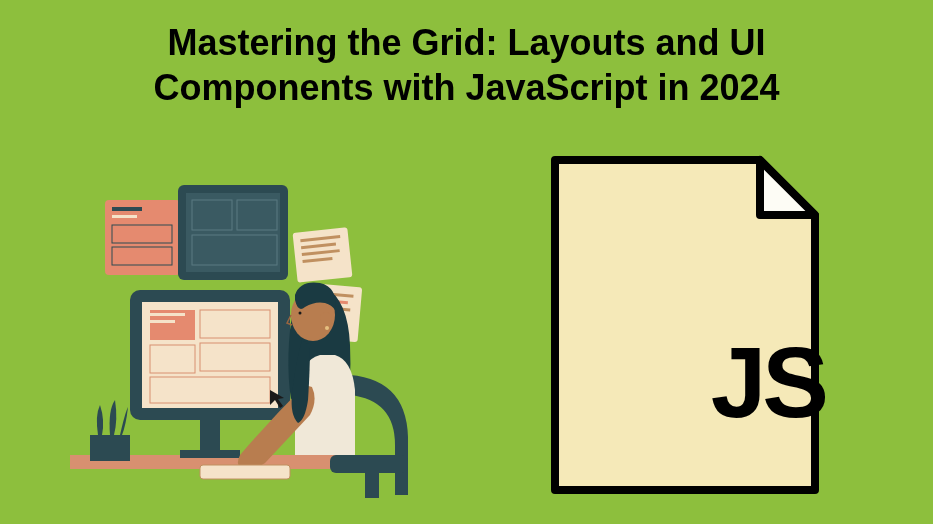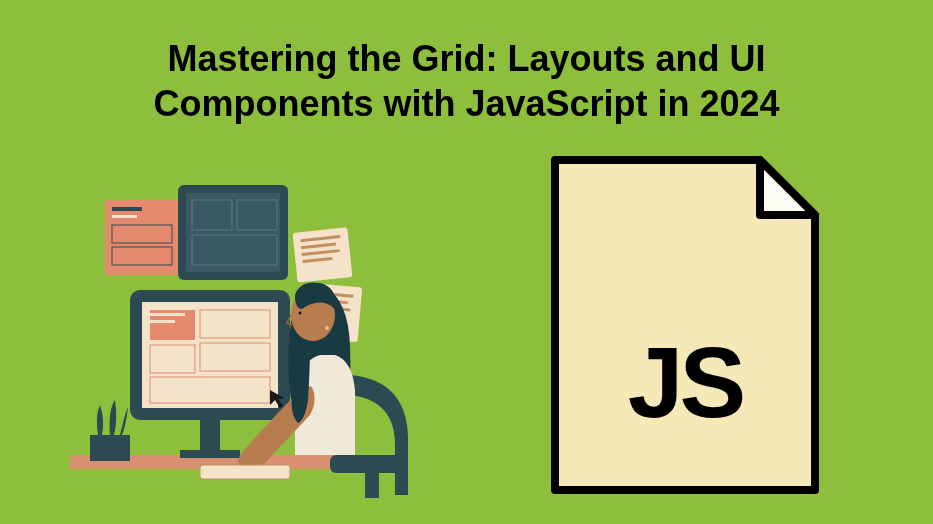--- a/index.html
+++ b/index.html
@@ -19,21 +19,20 @@
       position: absolute;
       top: 20px;
       left: 50%;
       transform: translateX(-50%);
       width: 780px;
       text-align: center;
       font-size: 36px;
       font-weight: 900;
       color: #000;
       line-height: 1.25;
-      margin-top: 16px;
     }
     .illustration {
       position: absolute;
       left: 70px;
       top: 165px;
       width: 370px;
       height: 340px;
     }
     .js-file {
       position: absolute;
@@ -56,21 +55,21 @@
       fill: #fdfcf5;
       stroke: #000;
       stroke-width: 8;
       stroke-linejoin: round;
     }
     .js-label {
       position: absolute;
       bottom: 60px;
       left: 0;
       right: 0;
-      text-align: center;
+      text-align: right;
       font-size: 100px;
       font-weight: 900;
       color: #000;
       letter-spacing: -4px;
     }
   </style>
 </head>
 <body>
 
 <h1 class="title">Mastering the Grid: Layouts and UI Components with JavaScript in 2024</h1>

